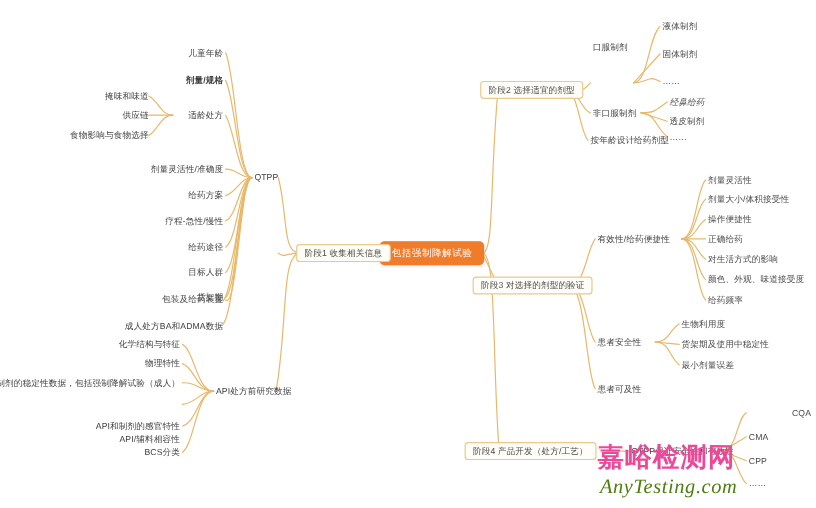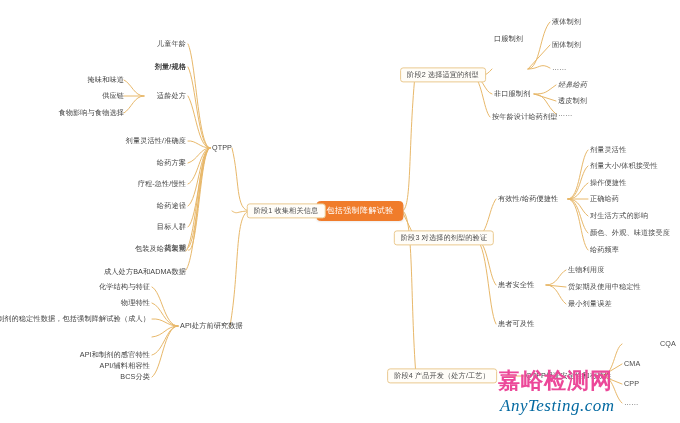--- a/index.html
+++ b/index.html
@@ -57,21 +57,21 @@
     font-size:22px;
     font-weight:bold;
     color:#ec4899;
     letter-spacing:1px;
     font-family:"DejaVu Sans",sans-serif;
   }
   .wm-en{
     left:500px;top:396px;
     font-size:17px;
     font-style:italic;
-    color:#0369a1;
+    color:#4d7c0f;
     letter-spacing:0.5px;
     font-family:"Liberation Serif",serif;
   }
 </style>
 </head>
 <body>
 
 <div id="mindmap">
 
   <svg class="edges" viewBox="0 0 680 423" xmlns="http://www.w3.org/2000/svg">

